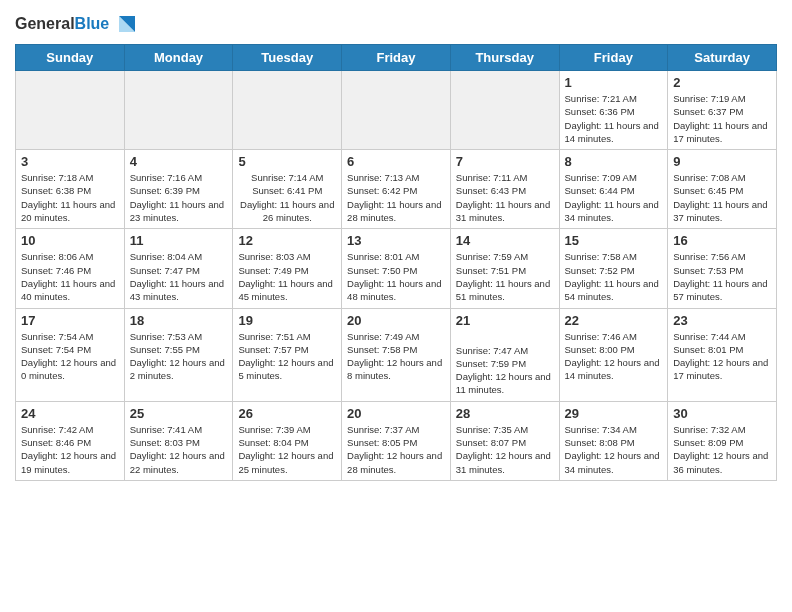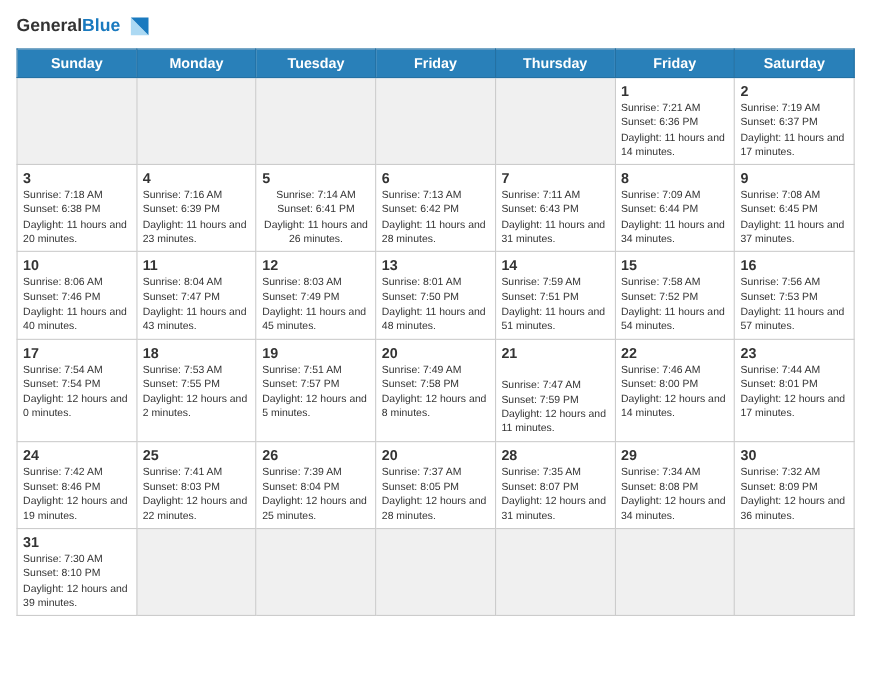--- a/index.html
+++ b/index.html
@@ -306,28 +306,14 @@
 Sunset: 8:08 PM
 Daylight: 12 hours and 34 minutes.</div>
         </td>
         <td>
           <span class="day-number">30</span>
           <div class="day-info" style="white-space: pre-line;">Sunrise: 7:32 AM
 Sunset: 8:09 PM
 Daylight: 12 hours and 36 minutes.</div>
         </td>
       </tr>
-      <tr class="week-row last-row">
-        <td>
-          <span class="day-number">31</span>
-          <div class="day-info" style="white-space: pre-line;">Sunrise: 7:30 AM
-Sunset: 8:10 PM
-Daylight: 12 hours and 39 minutes.</div>
-        </td>
-        <td class="empty"></td>
-        <td class="empty"></td>
-        <td class="empty"></td>
-        <td class="empty"></td>
-        <td class="empty"></td>
-        <td class="empty"></td>
-      </tr>
     </tbody>
 </table>
 
 </body></html>

